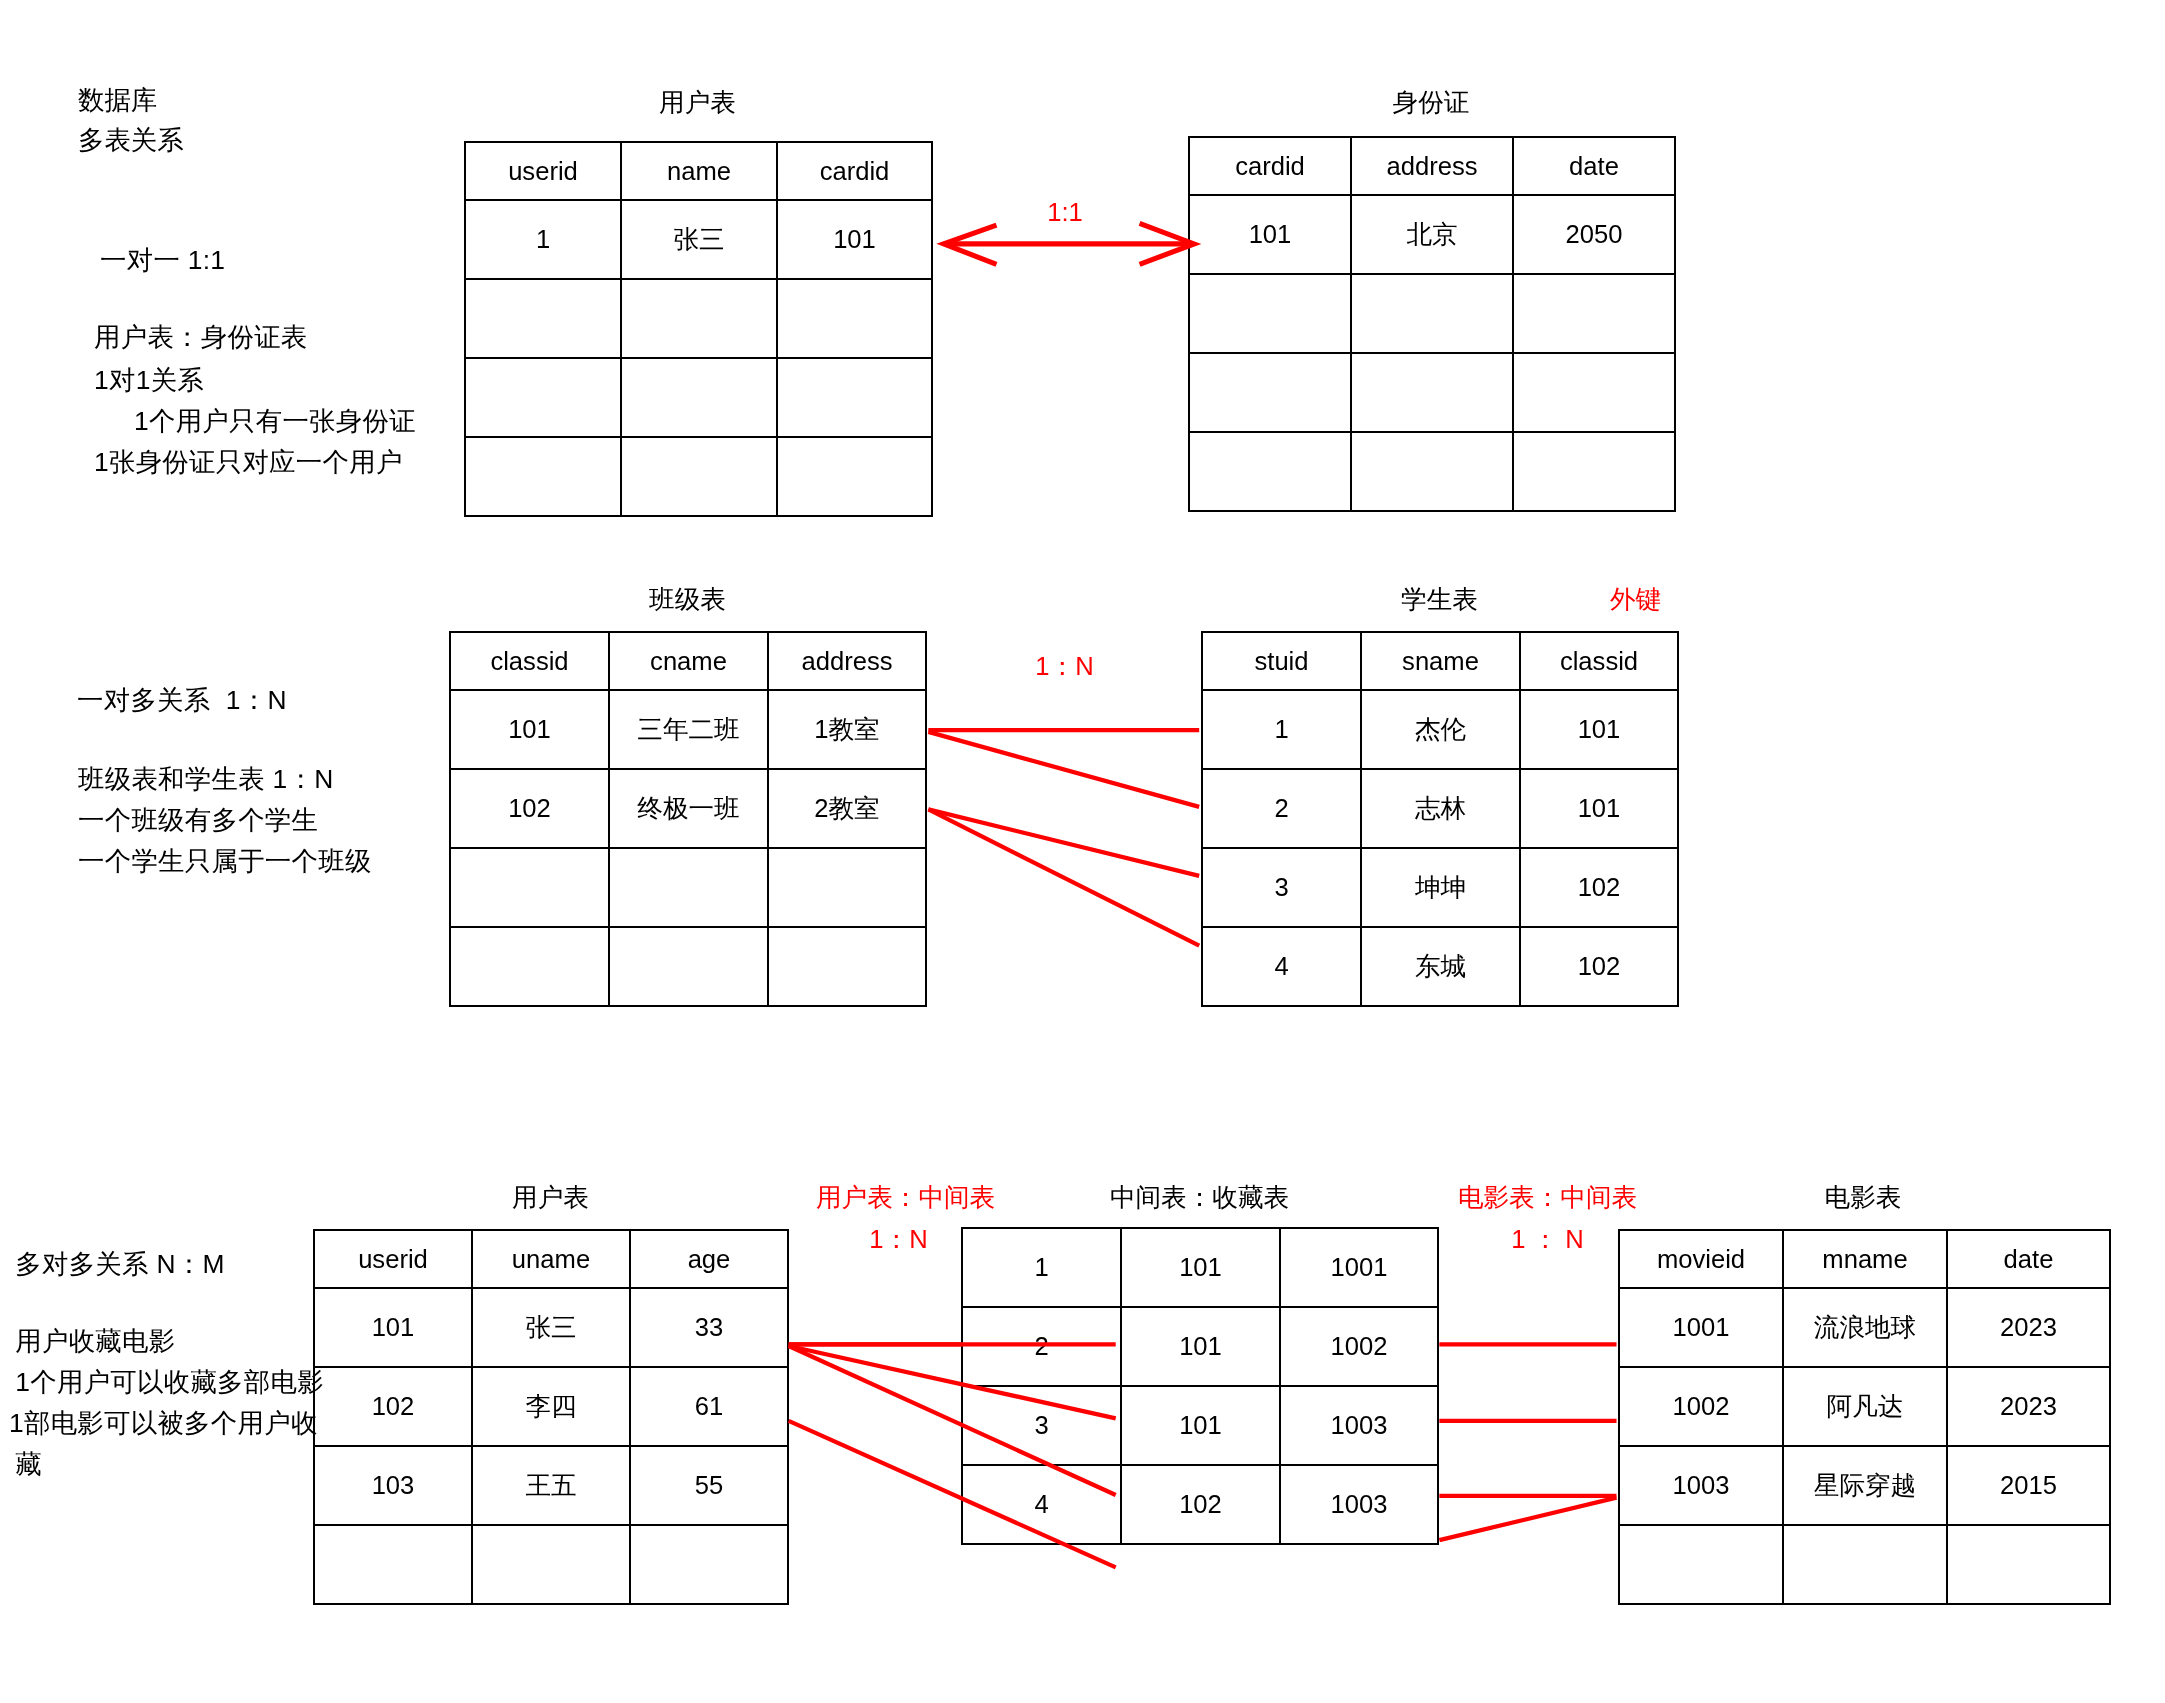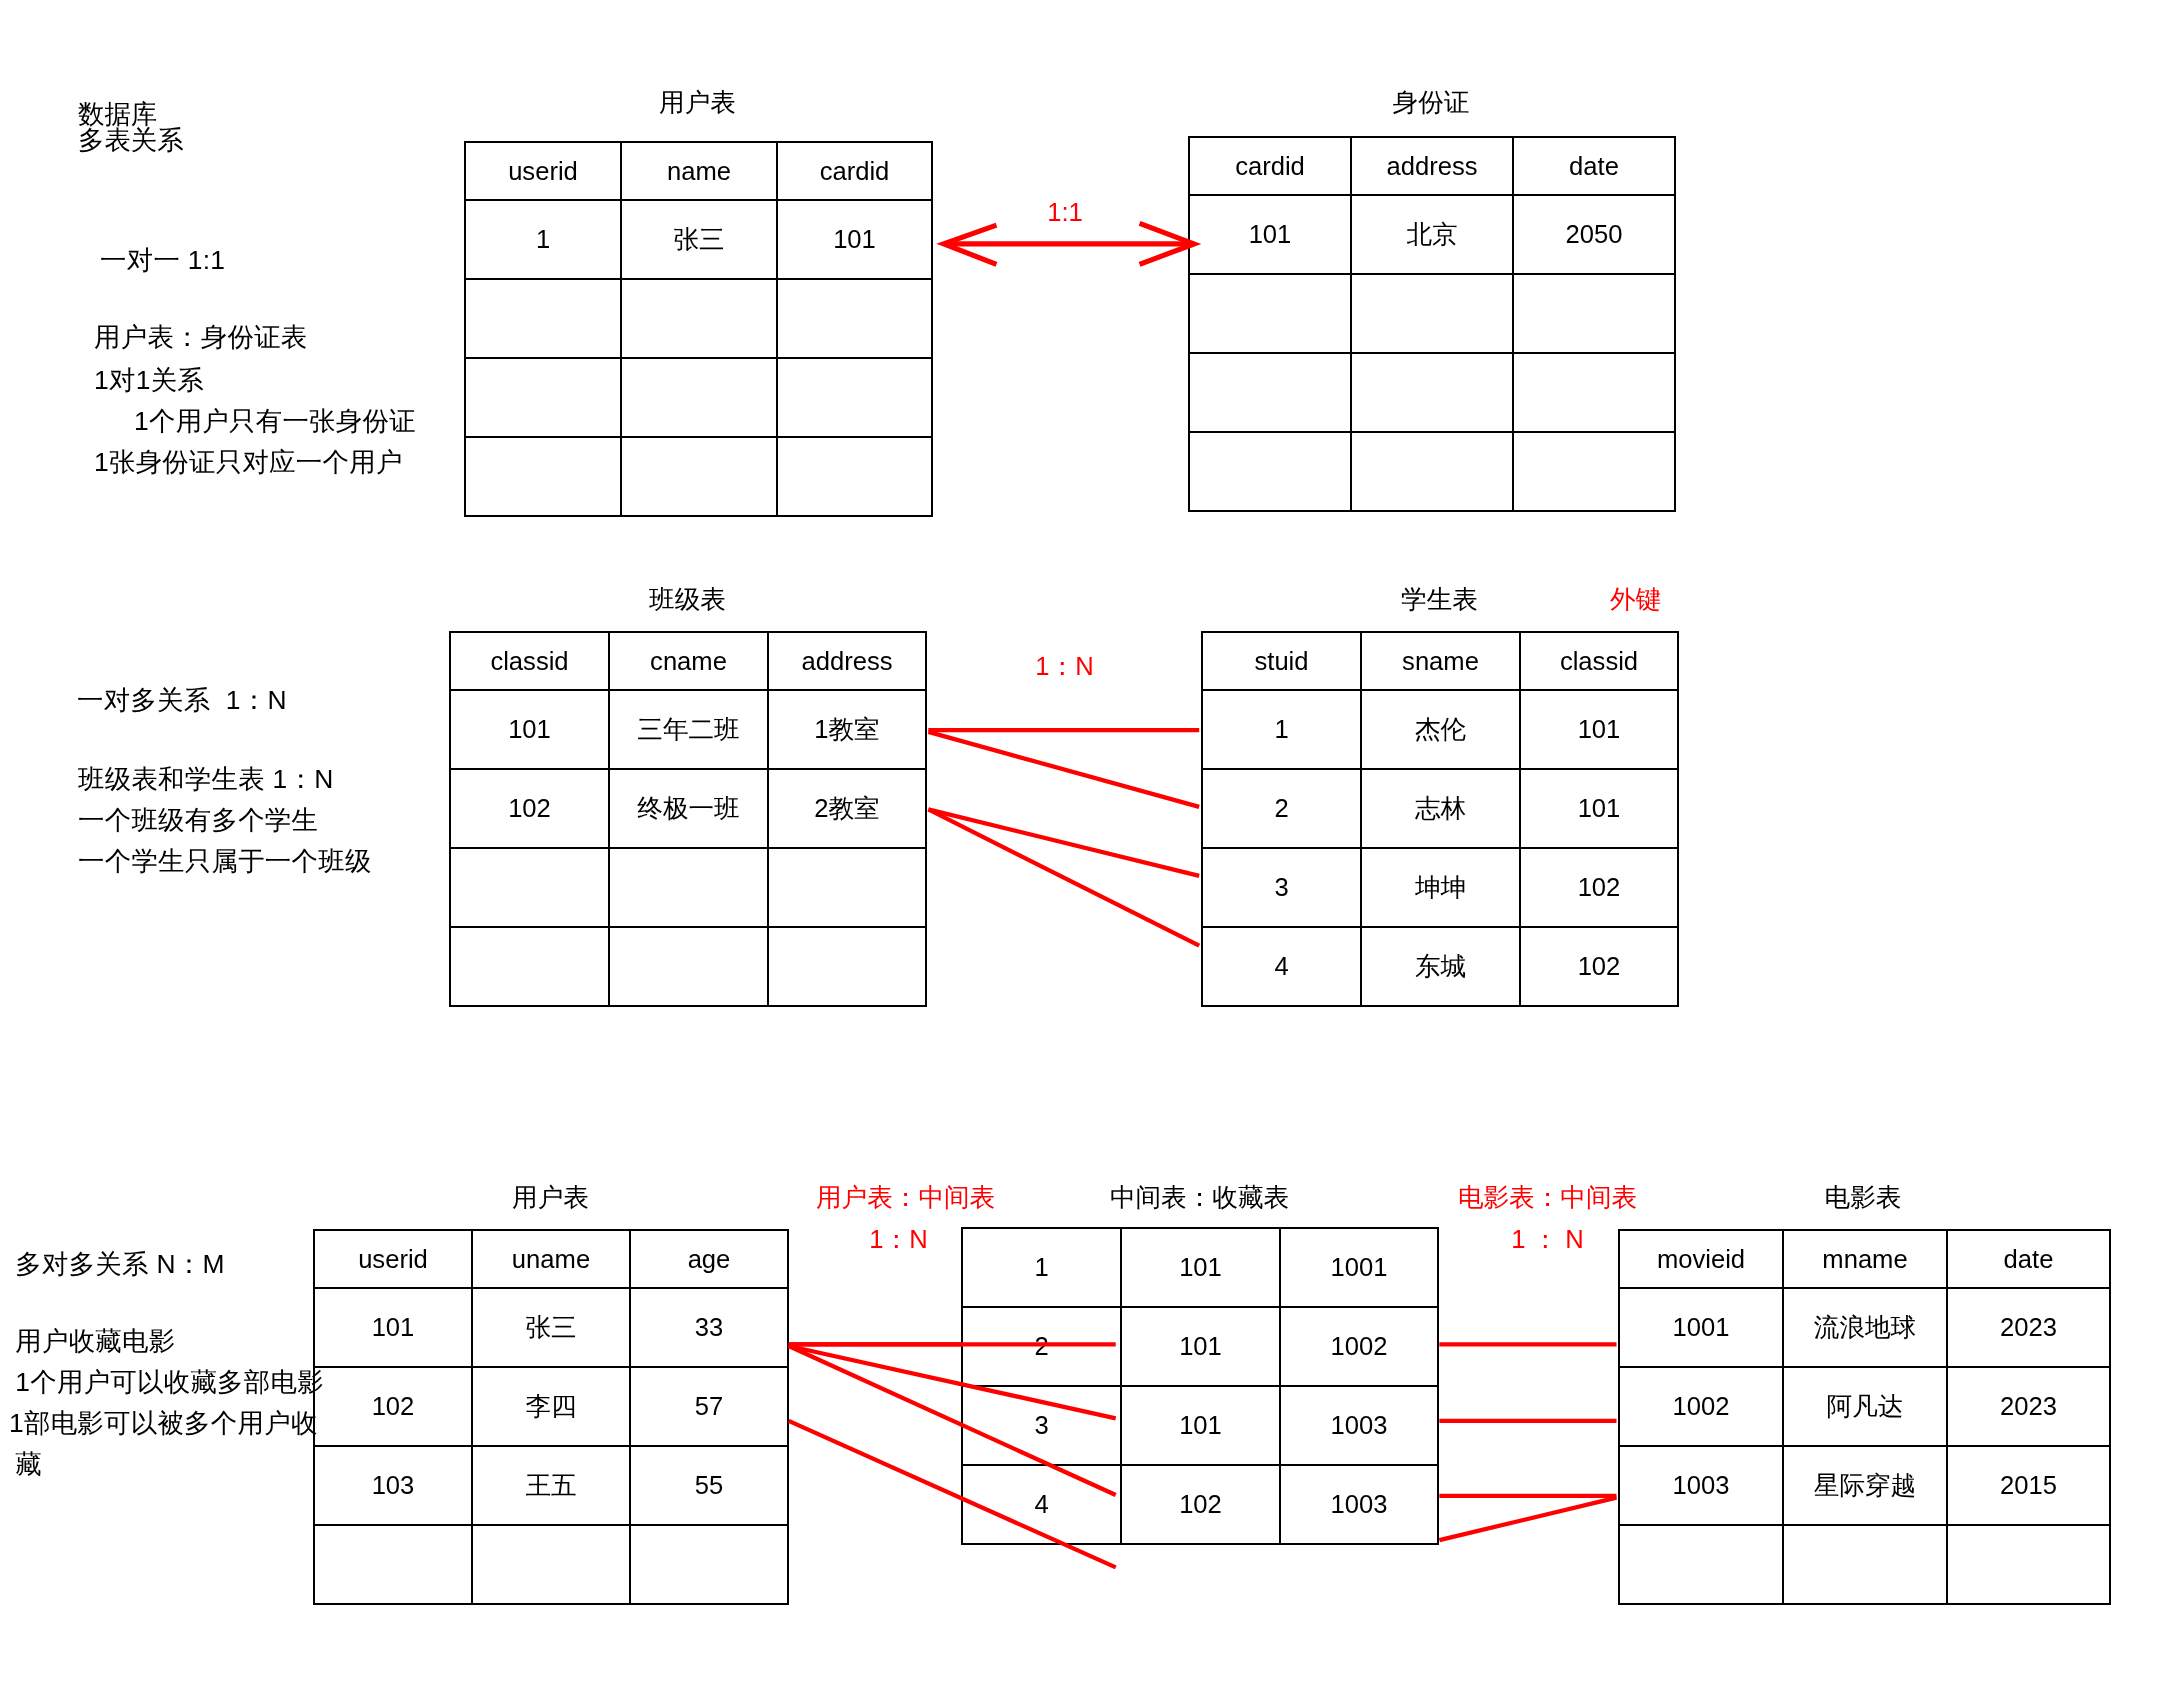--- a/index.html
+++ b/index.html
@@ -65,21 +65,21 @@
     width: 2165px;
     height: 1704px;
     pointer-events: none;
   }
 </style>
 </head>
 <body>
 
 <div id="canvas">
 
-  <div class="abs txt heading" style="left:78px; top:97px;font-family:Liberation Mono, monospace;">数据库</div>
+  <div class="abs txt heading" style="left:78px; top:81px;">数据库</div>
   <div class="abs txt heading" style="left:78px; top:121px;">多表关系</div>
 
   <div class="abs txt note" style="left:100px; top:241px;">一对一 1:1</div>
 
   <div class="abs txt note" style="left:94px; top:318px;">用户表：身份证表</div>
   <div class="abs txt note" style="left:94px; top:361px;">1对1关系</div>
   <div class="abs txt note" style="left:94px; top:402px;margin-left:40px;">1个用户只有一张身份证</div>
   <div class="abs txt note" style="left:94px; top:443px;">1张身份证只对应一个用户</div>
 
   <div class="abs tbl-title" style="left:464px; top:85px; width:467px;">用户表</div>
@@ -264,21 +264,21 @@
         <td class="hd">age</td>
       </tr>
       <tr>
         <td class="dt">101</td>
         <td class="dt">张三</td>
         <td class="dt">33</td>
       </tr>
       <tr>
         <td class="dt">102</td>
         <td class="dt">李四</td>
-        <td class="dt">57</td>
+        <td class="dt">61</td>
       </tr>
       <tr>
         <td class="dt">103</td>
         <td class="dt">王五</td>
         <td class="dt">55</td>
       </tr>
       <tr>
         <td class="dt"></td>
         <td class="dt"></td>
         <td class="dt"></td>

